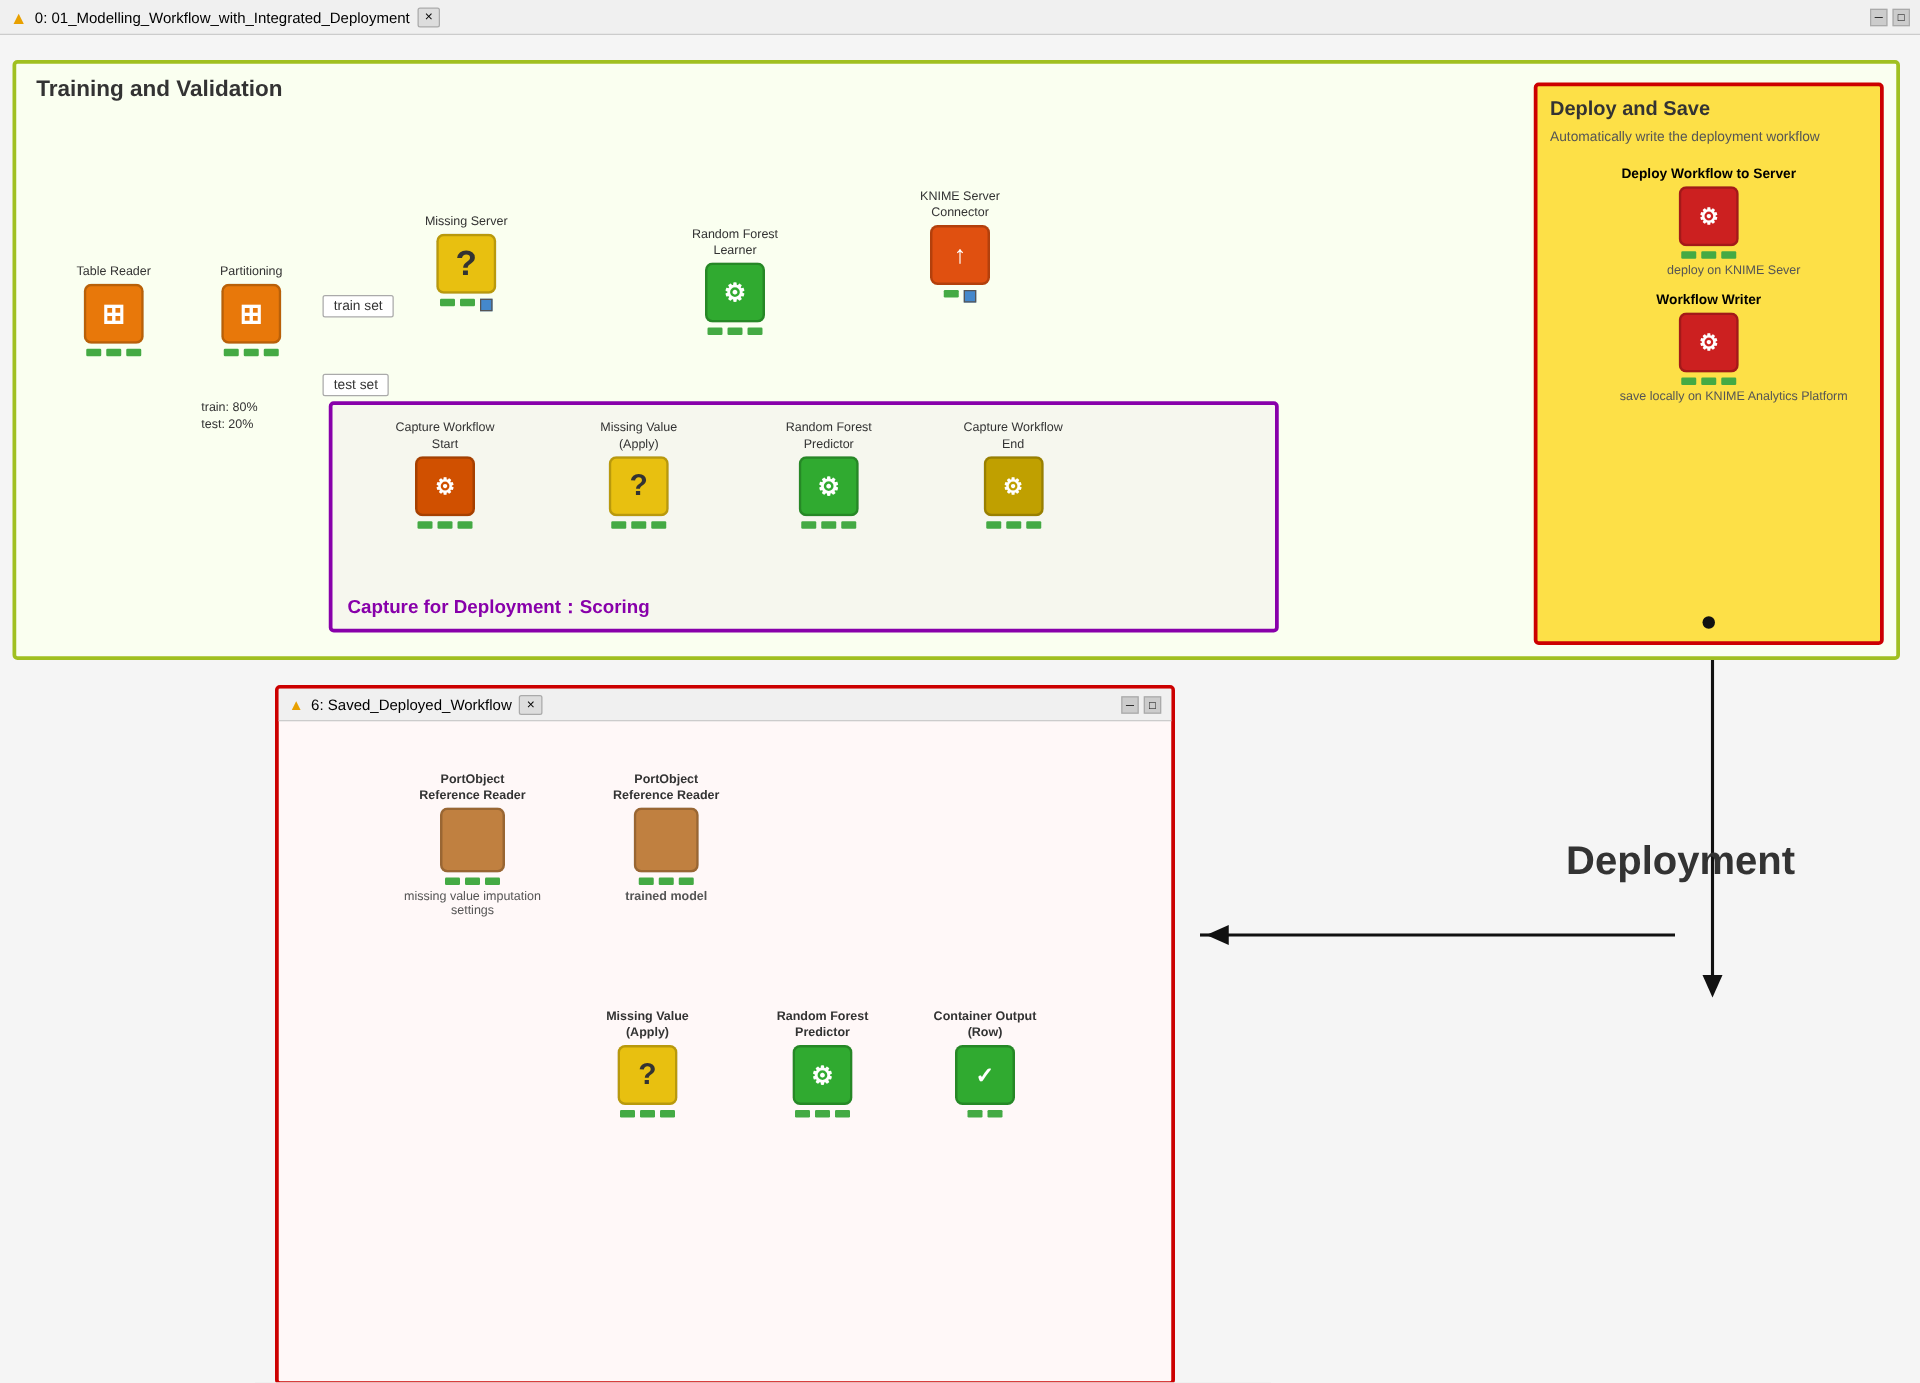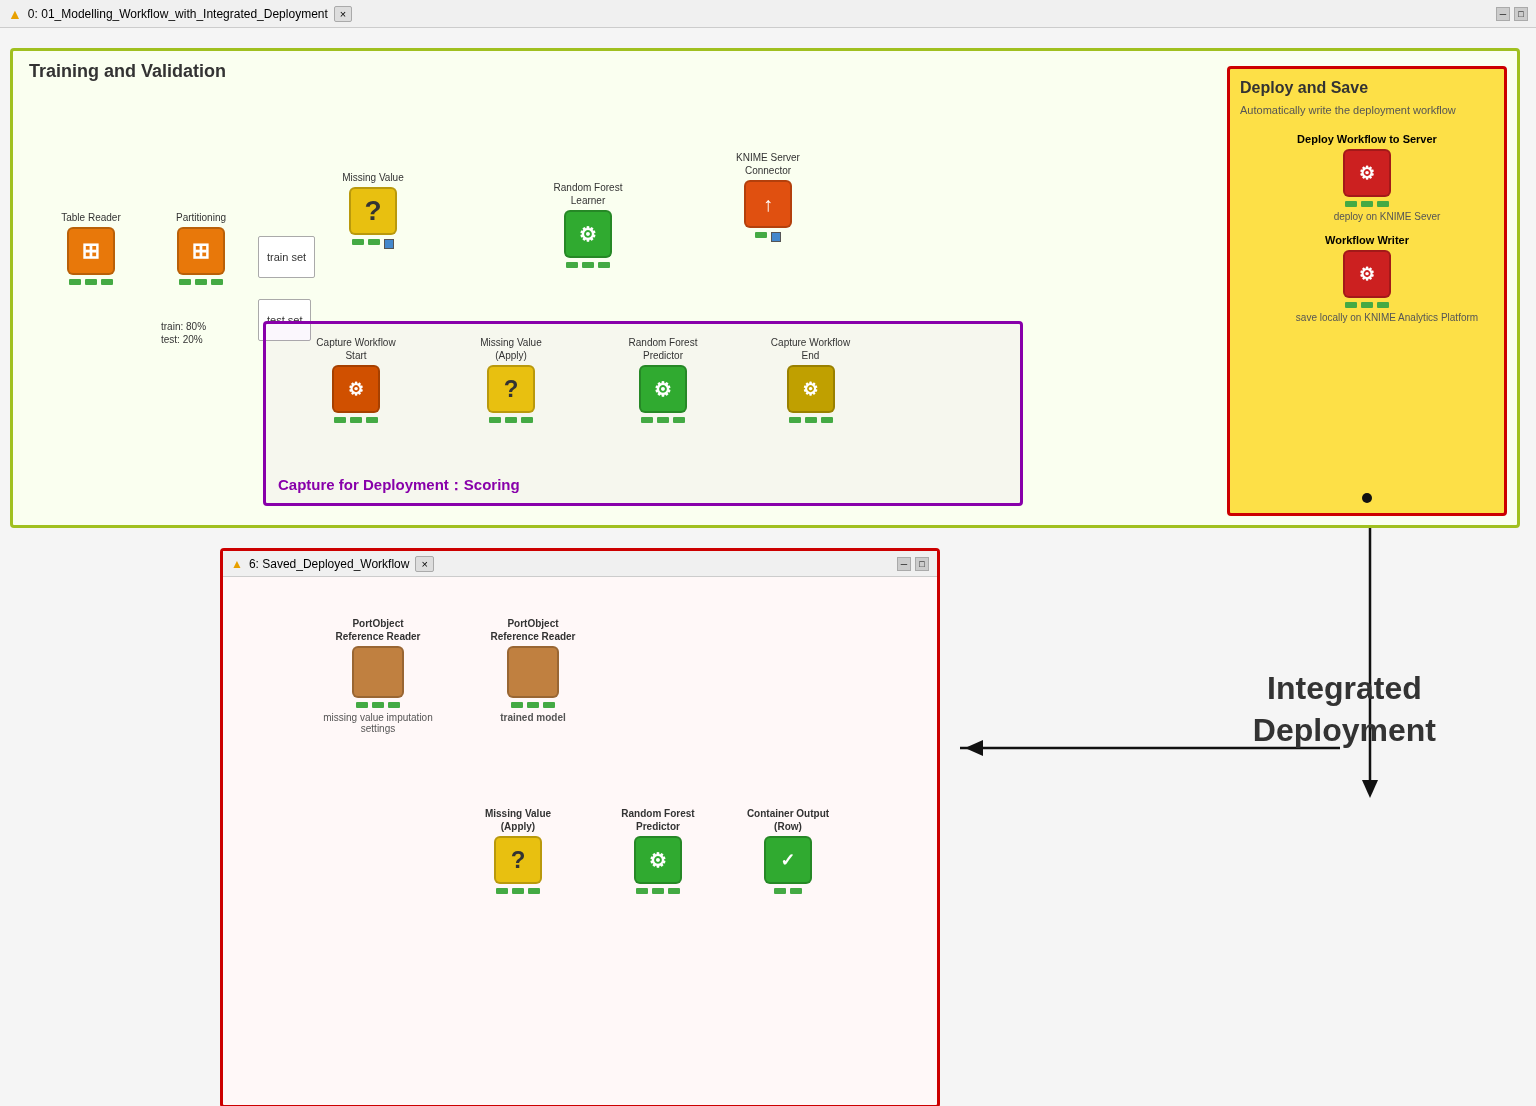--- a/index.html
+++ b/index.html
@@ -178,21 +178,21 @@
       background: #888;
       border: 1px solid #555;
       display: inline-block;
     }
     .port-sq.blue-sq { background: #4488cc; }
 
     
     .tag-label {
       border: 1px solid #aaa;
       background: #fff;
-      padding: 14px 8px;
+      padding: 2px 8px;
       font-size: 11px;
       border-radius: 2px;
       color: #333;
     }
 
     
     .workflow-bottom {
       position: absolute;
       top: 520px;
       left: 220px;
@@ -328,21 +328,21 @@
 
     <div class="tag-label" style="position:absolute; left:245px; top:185px;">train set</div>
 
     <div class="tag-label" style="position:absolute; left:245px; top:248px;">test set</div>
 
     <div class="pct-text" style="position:absolute; left:148px; top:270px;">train: 80%</div>
 
     <div class="pct-text" style="position:absolute; left:148px; top:283px;">test: 20%</div>
 
     <div class="node" style="position:absolute; left:320px; top:120px;">
-      <div class="node-label">Missing Value</div>
+      <div class="node-label">Missing Server</div>
       <div class="node-icon node-yellow" style="font-size:28px; font-weight:900; color:#333;">?</div>
       <div class="node-ports">
         <div class="port green"></div>
         <div class="port green"></div>
         <div class="port-sq blue-sq"></div>
       </div>
     </div>
 
     <div class="node" style="position:absolute; left:525px; top:130px; width:100px;">
       <div class="node-label">Random Forest Learner</div>
@@ -500,17 +500,16 @@
         <div class="node-ports">
           <div class="port green"></div>
           <div class="port green"></div>
         </div>
       </div>
 
     </div>
   </div>
 
   <div class="integrated-deployment">
-    <div>Integrated</div>
     <div>Deployment</div>
   </div>
 
 </div>
 
 </body></html>

